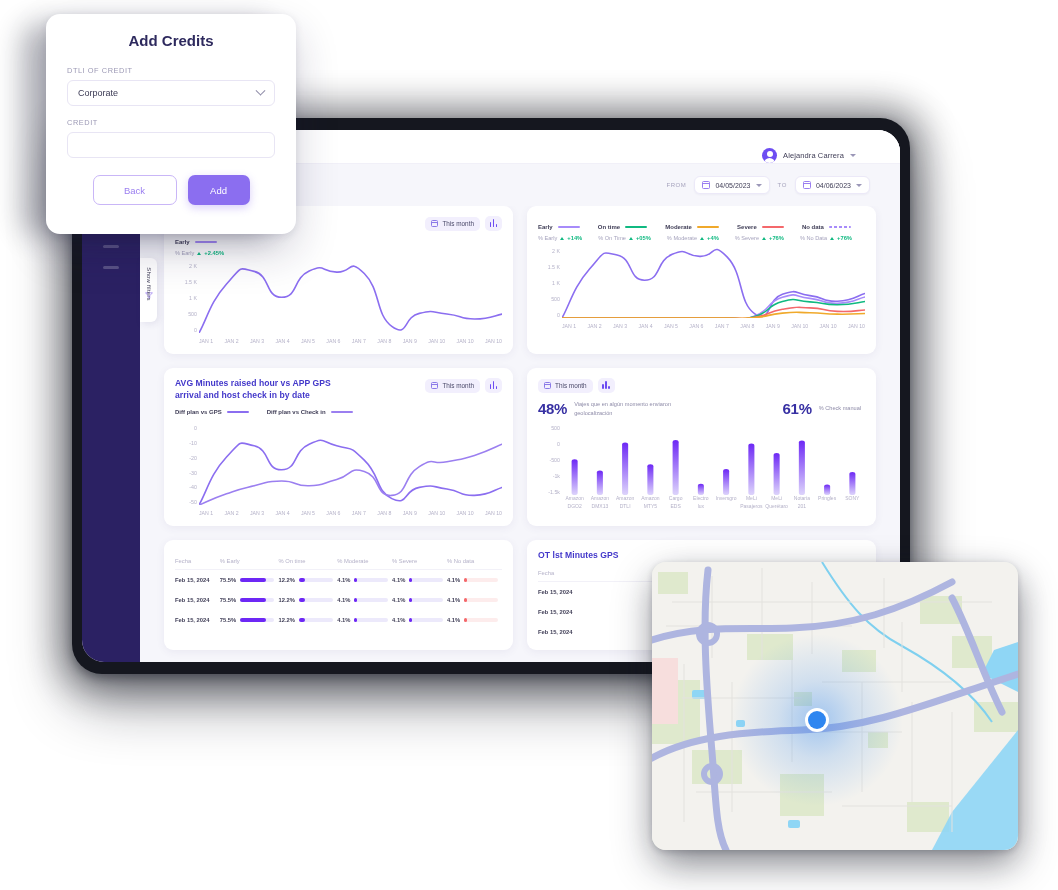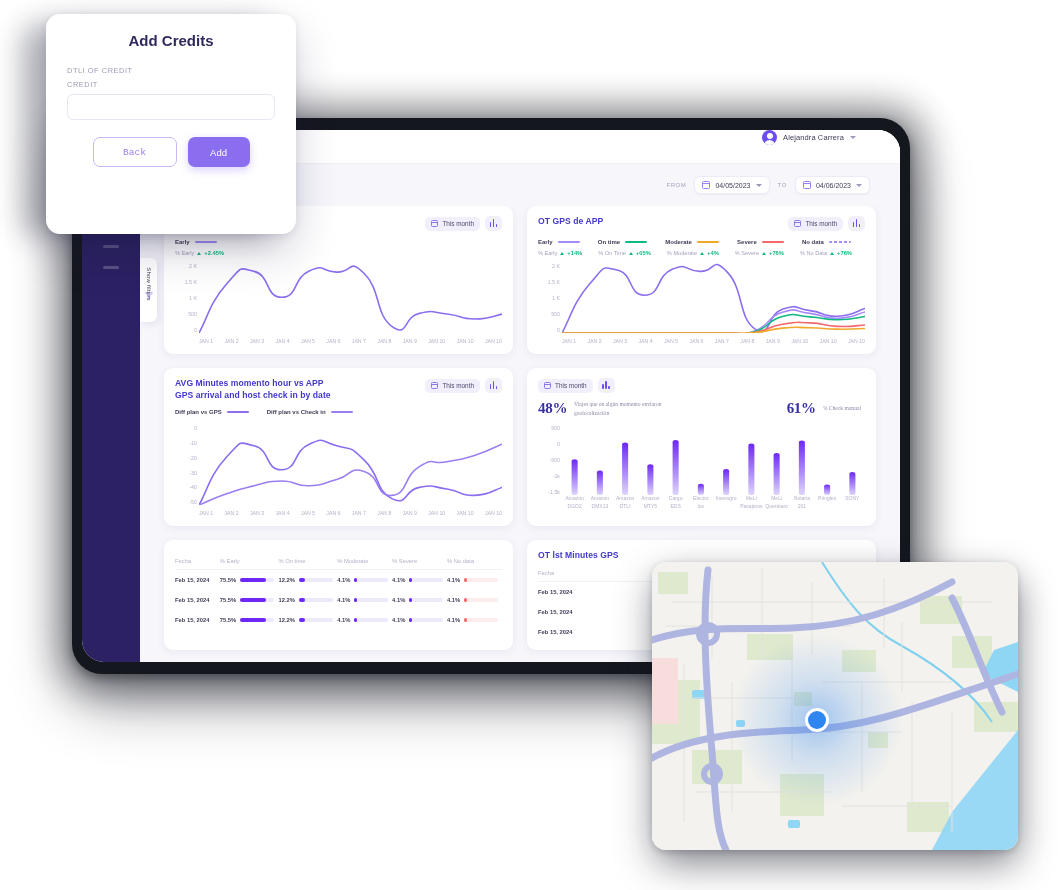--- a/index.html
+++ b/index.html
@@ -37,21 +37,21 @@
     width:22px;height:22px;border-radius:6px;
     background:linear-gradient(135deg,#8b5cf6,#6d4df2);
     opacity:.85;
   }
   .sb-dot{ width:16px;height:3px;border-radius:2px;background:rgba(255,255,255,.22); }
 
   
   .app-main{ flex:1; display:flex; flex-direction:column; min-width:0; position:relative; background:#f6f6fb;}
 
   .topbar{
-    height:34px; background:#ffffff; display:flex; align-items:flex-start;
+    height:34px; background:#ffffff; display:flex; align-items:flex-end;
     justify-content:flex-end; padding-right:44px; flex:0 0 34px;
     border-bottom:1px solid #f1f0f8;
   }
   .user-chip{ display:flex; align-items:center; gap:6px; }
   .avatar{
     width:15px;height:15px;border-radius:50%;
     background:#6d4df2; position:relative; overflow:hidden;
   }
   .avatar::before{ content:""; position:absolute; left:4.5px; top:2.6px; width:6px;height:6px;border-radius:50%;background:#fff; }
   .avatar::after{ content:""; position:absolute; left:2px; top:9.5px; width:11px;height:7px;border-radius:6px 6px 0 0;background:#fff; }
@@ -143,21 +143,21 @@
   .svg-wrap{ position:absolute; left:24px; right:0; top:0; bottom:13px; }
   .svg-wrap svg{ width:100%; height:100%; display:block; }
   .x-axis{
     position:absolute; left:24px; right:0; bottom:0; height:11px;
     display:flex; justify-content:space-between; align-items:center;
   }
   .x-lbl{ font-size:5.2px; color:#b4b1c8; white-space:nowrap; }
 
   
   .stat-row{ display:flex; align-items:center; justify-content:space-between; margin-top:7px; padding-right:4px; }
-  .stat{ display:flex; align-items:center; gap:7px;font-family:Liberation Serif, serif; }
+  .stat{ display:flex; align-items:center; gap:7px; }
   .stat-num{ font-size:15px; font-weight:bold; color:#3730a3; letter-spacing:-.3px; }
   .stat-desc{ font-size:5.6px; color:#8e8ba8; line-height:1.5; max-width:108px; }
 
   .bar-x{
     position:absolute; left:24px; right:0; bottom:0; height:22px;
     display:flex; justify-content:space-around; align-items:flex-start;
   }
   .bar-x div{ font-size:5px; color:#b4b1c8; text-align:center; line-height:1.5; width:30px; }
 
   
@@ -212,21 +212,21 @@
   .amount-input{
     height:26px; border:1px solid #e8e5f4; border-radius:6px; background:#fff;
     width:100%; font-size:9px; color:#3b3a54; padding:0 10px;
     font-family:"Liberation Sans", sans-serif; outline:none;
   }
   .modal-actions{ display:flex; justify-content:center; gap:11px; margin-top:17px; }
   .btn-back{
     width:84px;height:30px;border-radius:7px;background:#fff;
     border:1px solid #c9b6f7; color:#9b7ff0; font-size:9.5px;
     display:flex;align-items:center;justify-content:center; cursor:pointer;
-    font-family:Liberation Mono, monospace;
+    font-family:Liberation Sans, sans-serif;
   }
   .btn-add{
     width:62px;height:30px;border-radius:7px;background:#8b6ef0;border:none;
     color:#fff; font-size:9.5px; display:flex;align-items:center;justify-content:center;
     cursor:pointer; font-family:"Liberation Sans", sans-serif;
     box-shadow:0 3px 9px rgba(139,110,240,.32);
   }
 </style>
 </head>
 <body>
@@ -337,34 +337,20 @@
                   <span class="x-lbl">JAN 8</span>
                   <span class="x-lbl">JAN 9</span>
                   <span class="x-lbl">JAN 10</span>
                   <span class="x-lbl">JAN 10</span>
                   <span class="x-lbl">JAN 10</span>
                 </div>
             </div>
           </div>
 
           <div class="card">
-            <div class="card-head">
-              <div class="card-title">OT GPS de APP</div>
-              <div class="head-actions">
-                <div class="btn-month">
-                  <span class="cal"></span>
-                  <span>This month</span>
-                </div>
-                <div class="btn-bars">
-                  <i style="height:5px"></i>
-                    <i style="height:8px"></i>
-                    <i style="height:3.5px"></i>
-                </div>
-              </div>
-            </div>
 
             <div class="legend">
               <div class="lg-item">
                 <span class="lg-name">Early</span>
                 <span class="lg-swatch" style="background:#a78bfa"></span>
               </div>
               <div class="lg-item">
                 <span class="lg-name">On time</span>
                 <span class="lg-swatch" style="background:#10b981"></span>
               </div>
@@ -439,21 +425,21 @@
                   <span class="x-lbl">JAN 9</span>
                   <span class="x-lbl">JAN 10</span>
                   <span class="x-lbl">JAN 10</span>
                   <span class="x-lbl">JAN 10</span>
                 </div>
             </div>
           </div>
 
           <div class="card">
             <div class="card-head">
-              <div class="card-title" style="max-width:160px">AVG Minutes momento hour vs APP GPS arrival and host check in by date</div>
+              <div class="card-title" style="max-width:160px">AVG Minutes raised hour vs APP GPS arrival and host check in by date</div>
               <div class="head-actions">
                 <div class="btn-month">
                   <span class="cal"></span>
                   <span>This month</span>
                 </div>
                 <div class="btn-bars">
                   <i style="height:5px"></i>
                     <i style="height:8px"></i>
                     <i style="height:3.5px"></i>
                 </div>
@@ -848,20 +834,24 @@
       <circle cx="165" cy="158" r="12" fill="#ffffff"></circle>
       <circle cx="165" cy="158" r="9" fill="#2f86f0"></circle>
     </svg>
   </div>
 
   <div class="modal-shadow"></div>
   <div class="modal">
     <div class="modal-title">Add Credits</div>
 
     <div class="field-label">DTLI OF CREDIT</div>
+    <div class="select-box">
+      <span class="select-val">Corporate</span>
+      <span class="sel-chev"></span>
+    </div>
 
     <div class="field-label">CREDIT</div>
     <input class="amount-input" type="text" placeholder="" style="">
 
     <div class="modal-actions">
       <button class="btn-back">Back</button>
       <button class="btn-add">Add</button>
     </div>
   </div>
 

